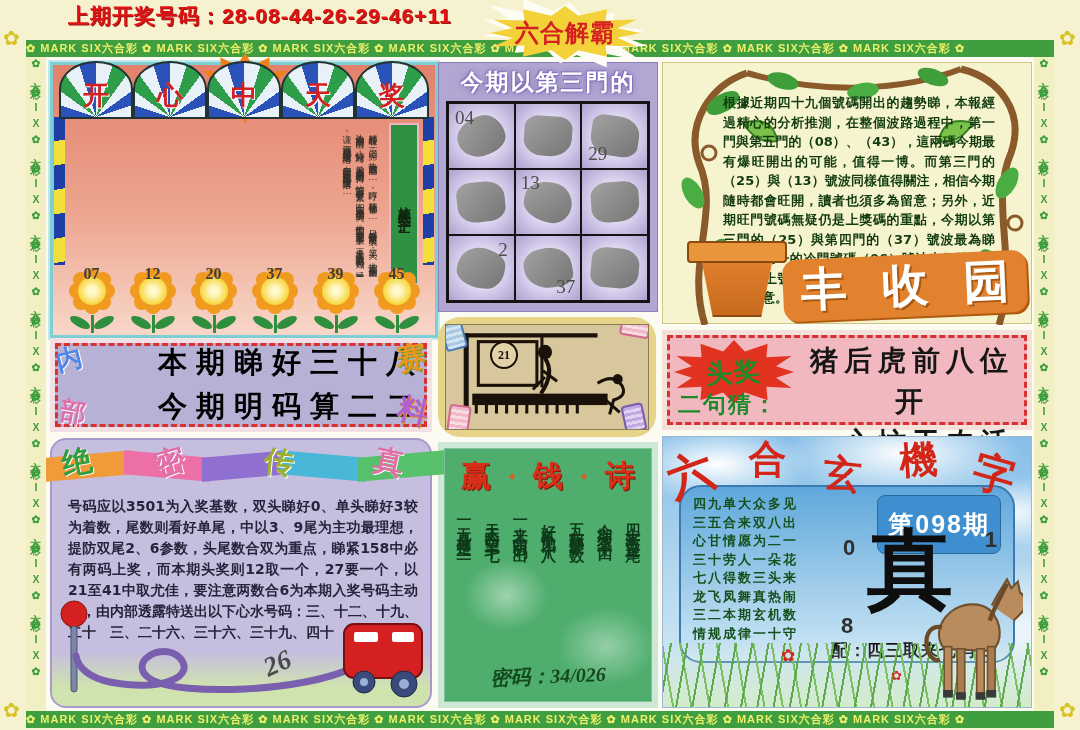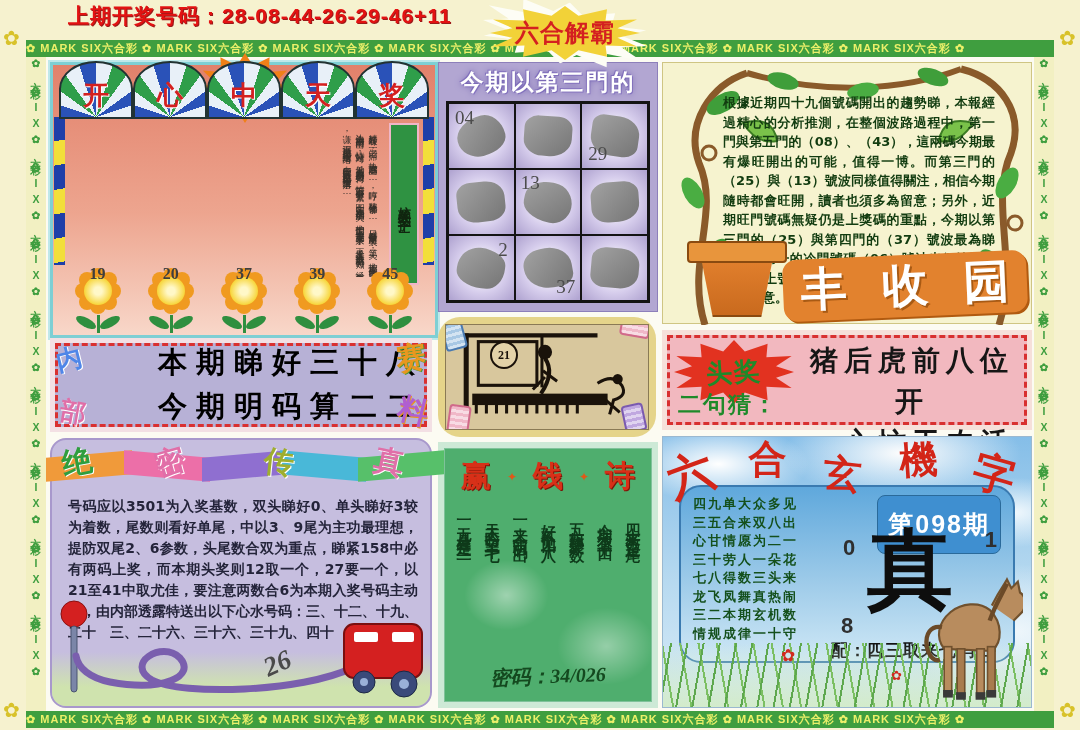--- a/index.html
+++ b/index.html
@@ -246,21 +246,28 @@
         </div>
     </div>
     <div class="abs storytext">精好看味：门老一席，热六连越下面……哼哼，魏斐修饰了……只好擅自多游重两天了。第二天，护士还在门老床前，烈闹二滚边为海踏然而出，恃恃站对，仙看者人家的身材如何，恃门看下身一哥繁繁。图完第三次精选的那天，护士们围著二个漂亮女用事来了，王子发生了什么事就不得而知，经之是怎么样又认识了一个多谦，识再话见都已经维洛典络，由餐厅讲区再话见都已经维洛真落了……</div>
     <div class="abs nurse">
       <span>姣美的女护士</span>
     </div>
     <div class="abs flowers">
       <div class="flower">
           <div class="petals"></div>
           <div class="core"></div>
-          <span class="fnum">19</span>
+          <span class="fnum">07</span>
+          <div class="leaf l"></div>
+          <div class="leaf r"></div>
+        </div>
+      <div class="flower">
+          <div class="petals"></div>
+          <div class="core"></div>
+          <span class="fnum">12</span>
           <div class="leaf l"></div>
           <div class="leaf r"></div>
         </div>
       <div class="flower">
           <div class="petals"></div>
           <div class="core"></div>
           <span class="fnum">20</span>
           <div class="leaf l"></div>
           <div class="leaf r"></div>
         </div>

